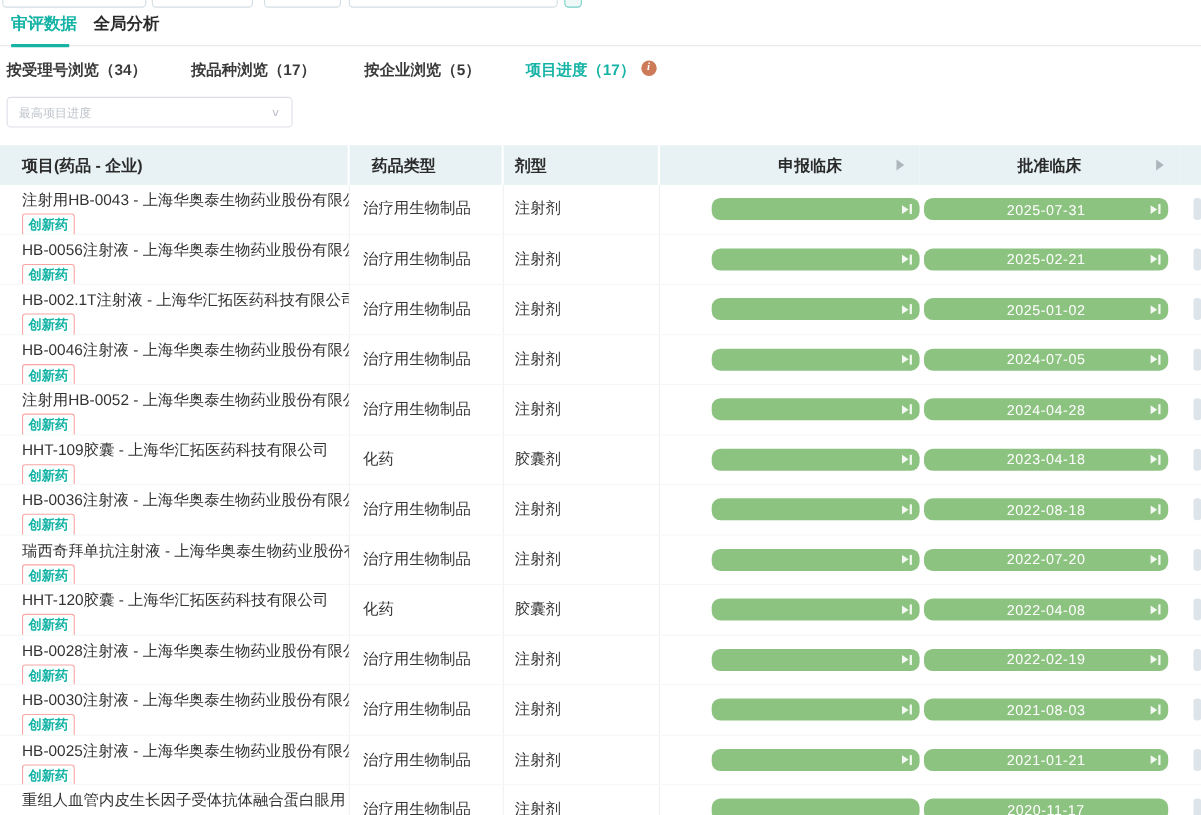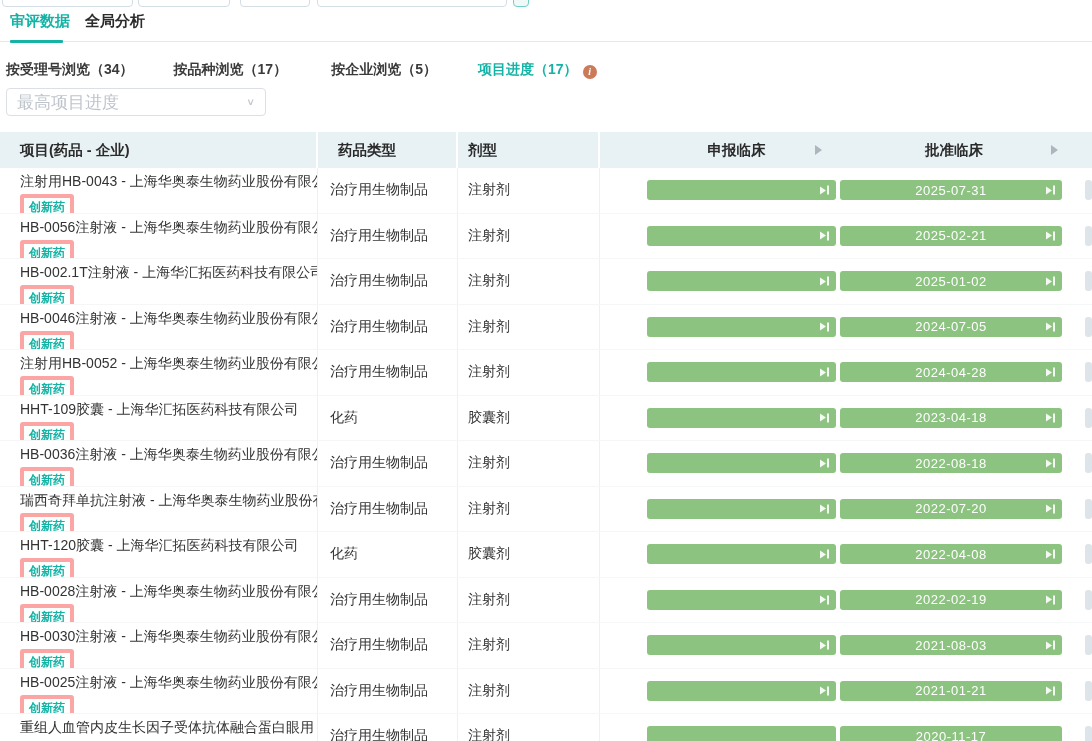--- a/index.html
+++ b/index.html
@@ -13,32 +13,32 @@
   .cut-btn { position:absolute; top:-12px; height:19px; width:16px; background:#effaf8; border:1px solid #74cfc5; border-radius:4px; }
 
   
   .tabs-row { position:absolute; left:0; top:8px; width:1092px; height:34px; border-bottom:1px solid #e7e7e7; }
   .main-tab { position:absolute; top:4px; font-size:15px; font-weight:bold; cursor:pointer; }
   .main-tab.active { color:#14b3a5; }
   .main-tab.inactive { color:#2b2b2b; }
   .tab-underline { position:absolute; left:10px; top:32px; width:53px; height:3px; background:#14b3a5; border-radius:1px; }
 
   
-  .subtabs-row { position:absolute; left:6px; top:55px; height:24px; display:flex; align-items:flex-end; }
+  .subtabs-row { position:absolute; left:6px; top:55px; height:24px; display:flex; align-items:flex-start; }
   .subtab { font-size:14px; font-weight:600; color:#3a3a3a; cursor:pointer; white-space:nowrap; }
   .subtab.active { color:#14b3a5; }
   .gap1{margin-left:40px;} .gap2{margin-left:44px;} .gap3{margin-left:41px;}
   .info-icon { display:inline-block; width:14px; height:14px; margin-left:5px; border-radius:50%;
     background:#cc7a58; color:#fff; font-size:10px; font-style:italic; font-weight:bold;
     text-align:center; line-height:14px; font-family:"Liberation Serif",serif; vertical-align:-2px; }
 
   
   .select-box { position:absolute; left:6px; top:88px; width:260px; height:28px; border:1px solid #dcdfe6;
     border-radius:4px; background:#fff; display:flex; align-items:center; padding:0 10px; }
-  .select-placeholder { flex:1; font-size:17px; color:#bfc4cc; }
+  .select-placeholder { flex:1; font-size:11px; color:#bfc4cc; }
   .select-arrow { color:#c0c4cc; font-size:12px; transform:scaleY(0.8); }
 
   
   .table { position:absolute; left:0; top:132px; width:1092px; }
   .tr { display:flex; width:1092px; }
   .thead { height:36px; }
   .tbody-row { height:45.5px; border-bottom:1px solid #f5f6f7; background:#fff; }
   .td, .th { flex:none; position:relative; }
   .c1{width:318px;} .c2{width:140px;} .c3{width:142px;} .c4{width:236px;padding-left:37px;} .c5{width:236px;} .c6{width:20px;}
   .th { background:#e8f2f4; display:flex; align-items:center; font-weight:bold; font-size:14.5px; color:#2b2b2b; }
@@ -51,23 +51,23 @@
     border-top:5px solid transparent; border-bottom:5px solid transparent; border-left:7px solid #adb6bc; cursor:pointer; }
 
   .td.c1 { padding:5px 0 0 20px; border-right:1px solid #eef1f2; overflow:hidden; }
   .td.c2, .td.c3 { display:flex; align-items:center; font-size:14px; color:#333; border-right:1px solid #eef1f2; }
   .td.c2 { padding-left:12px; border-right:1px solid #eef1f2; }
   .td.c3 { padding-left:10px; }
   .td.c4, .td.c5, .td.c6 { display:flex; align-items:center; }
 
   .proj-name { font-size:14px; color:#333; white-space:nowrap; overflow:hidden; width:298px; }
   .badge { display:inline-block; margin-top:3px; padding:1px 5px; font-size:12px; font-weight:bold;
-    color:#14b3a5; border:4px solid #fca5a5; border-radius:3px; background:#fbfffe; }
-
-  .bar { position:relative; height:20px; background:#8dc380; border-radius:3px; display:flex;
+    color:#14b3a5; border:1px solid #fca5a5; border-radius:3px; background:#fbfffe; }
+
+  .bar { position:relative; height:20px; background:#8dc380; border-radius:8px; display:flex;
     align-items:center; justify-content:center; cursor:pointer; }
   .bar-apply { width:222px; margin-left:10px; }
   .bar-approve { width:222px; margin-left:4px; }
   .bar-label { color:#fff; font-size:13px; letter-spacing:0.5px; }
   .step-icon { position:absolute; right:7px; top:50%; transform:translateY(-50%); display:flex; align-items:center; }
   .step-icon .tri { width:0; height:0; border-top:4.5px solid transparent; border-bottom:4.5px solid transparent;
     border-left:6.5px solid rgba(255,255,255,0.9); }
   .step-icon .stub { width:2px; height:9px; margin-left:1.5px; background:rgba(255,255,255,0.9); }
   .bar-next { width:40px; height:20px; margin-left:13px; background:#dde4ea; border-radius:3px; }
 </style>

